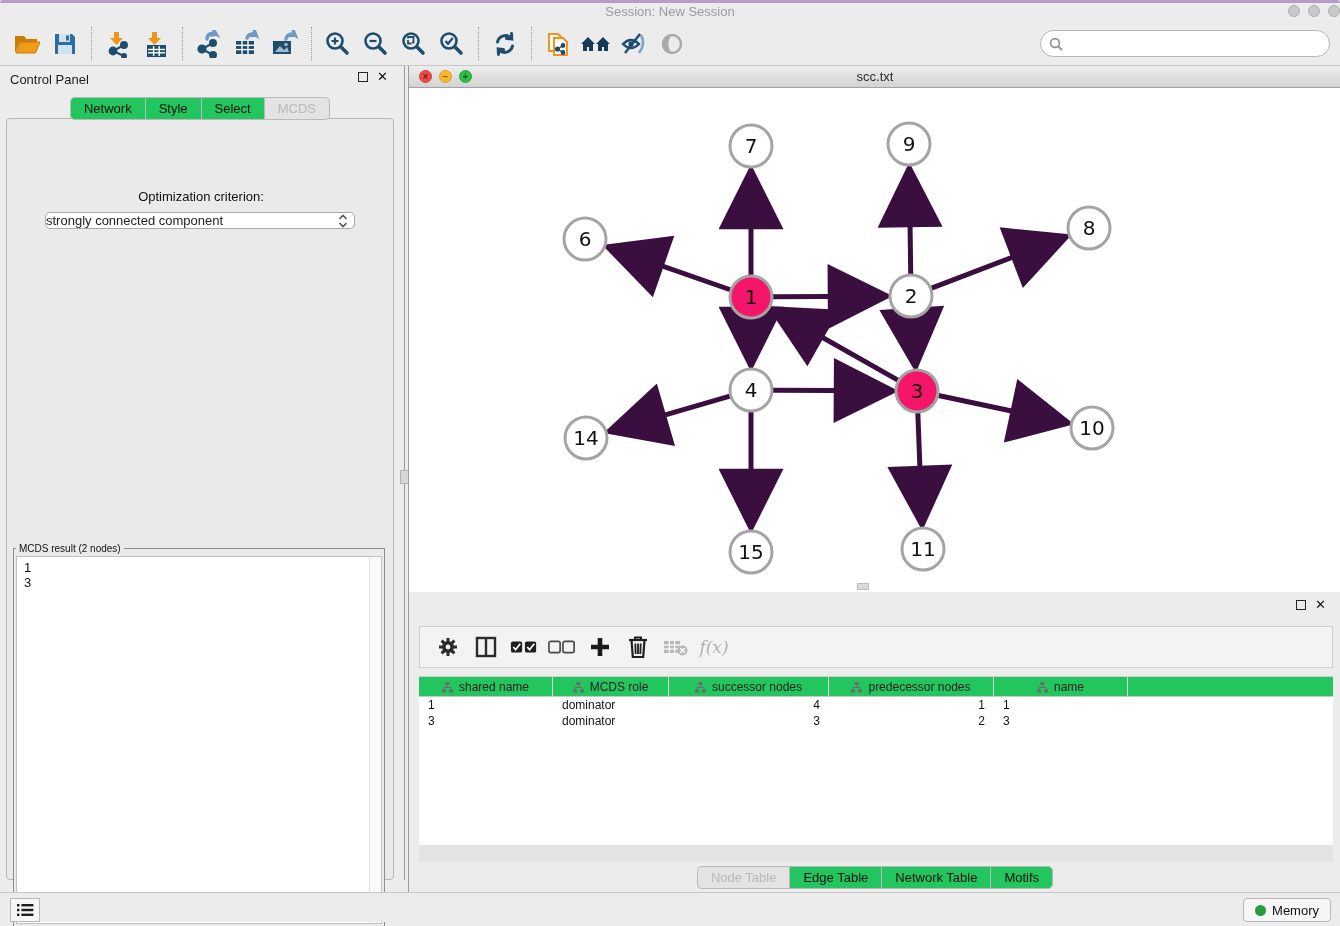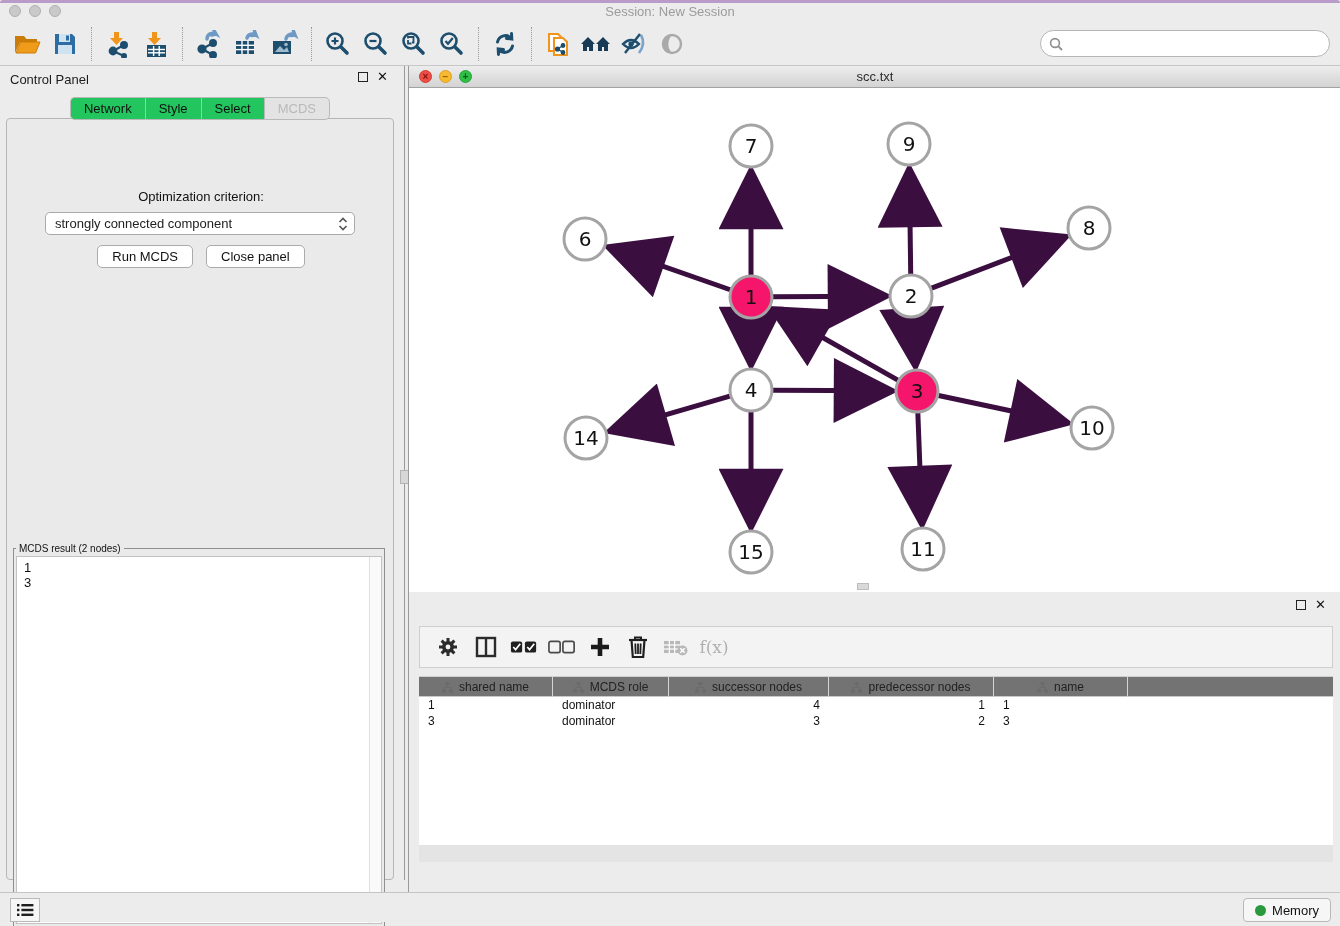--- a/index.html
+++ b/index.html
@@ -6,21 +6,21 @@
   html,body { width:1340px; height:926px; overflow:hidden; }
   body {
     font-family: "Liberation Sans", "DejaVu Sans", sans-serif;
     background:#ececec; color:#222; position:relative;
   }
   .frame-top { position:absolute; top:0; left:0; right:0; height:3px;
     background:#b89bc9; border-radius:7px 7px 0 0; z-index:50; }
 
   
   .titlebar { position:absolute; top:0; left:0; width:1340px; height:22px;
-    background:#ececec; display:flex; align-items:center; }
+    background:#ececec; display:flex; align-items:center;justify-content:flex-end; }
   .tl-dots { display:flex; gap:8px; margin-left:9px; }
   .tl-dot { width:12px; height:12px; border-radius:50%;
     background:#c9c9c9; border:1px solid #b0b0b0; }
   .titlebar .title { position:absolute; left:0; right:0; text-align:center;
     font-size:13px; color:#9b9b9b; }
 
   
   .toolbar { position:absolute; top:22px; left:0; width:1340px; height:44px;
     background:#ececec; border-bottom:1px solid #c6c6c6;
     display:flex; align-items:center; padding-left:8px; }
@@ -46,23 +46,23 @@
   .tab-btn { font-size:13px; padding:3px 13px; background:#22c55e;
     border:1px solid #b9b9b9; border-right:none; color:#111; cursor:default; }
   .tab-btn:first-child { border-radius:5px 0 0 5px; }
   .tab-btn:last-child { border-radius:0 5px 5px 0; border-right:1px solid #b9b9b9; }
   .tab-btn.active { background:#e3e3e3; color:#b9b9b9; }
 
   .cp-body { position:absolute; top:52px; left:6px; width:388px; height:762px;
     background:#eaeaea; border:1px solid #b5b5b5; border-radius:4px; }
   .opt-label { position:absolute; top:70px; left:0; width:388px; text-align:center;
     font-size:13px; color:#111; }
-  .dropdown { position:absolute; top:93px; left:38px; width:310px; height:23px;
+  .dropdown { position:absolute; top:93px; left:38px; width:310px; height:17px;
     background:#fff; border:1px solid #a9a9a9; border-radius:5px;
-    display:flex; align-items:center; font-size:13px; padding-left:9px; }
+    display:flex; align-items:center; font-size:13px; }
   .dd-stepper { margin-left:auto; margin-right:6px; display:flex; flex-direction:column;
     align-items:center; line-height:5px; }
   .cp-buttons { position:absolute; top:126px; left:0; width:388px;
     display:flex; justify-content:center; gap:13px; }
   .push-btn { font-size:13px; background:#fff; border:1px solid #ababab;
     border-radius:5px; padding:3px 14px; color:#111; }
 
   .result-box { position:absolute; top:424px; left:6px; width:372px; height:384px;
     border:1px solid #8f8f8f; background:#eaeaea; }
   .result-box legend { font-size:10px; padding:0 3px; margin-left:2px; color:#111; }
@@ -97,25 +97,25 @@
 
   
   .table-panel { position:absolute; top:592px; left:408px; width:932px; height:300px;
     background:#ececec; border-left:1px solid #9a9a9a; }
   .tp-header { position:absolute; top:8px; left:10px; font-size:11px; color:#1c1c1c;margin-top:28px; }
   .table-panel .panel-ctl { right:14px; top:8px; }
   .tp-toolbar { position:absolute; top:34px; left:10px; width:914px; height:42px;
     background:#f3f3f3; border:1px solid #cecece;
     display:flex; align-items:center; padding-left:14px; gap:10px; }
   .tp-tbtn { width:28px; height:28px; display:flex; align-items:center; justify-content:center; }
-  .fx-label { font-family:"DejaVu Serif", serif; font-size:17px; color:#b0b0b0; }
+  .fx-label { font-family:"DejaVu Serif", serif; font-style:italic; font-size:17px; color:#b0b0b0; }
 
   .data-table { position:absolute; top:84px; left:10px; width:914px; height:169px;
     background:#fff; border-top:1px solid #cfcfcf; }
-  .dt-head { display:flex; height:20px; background:#737373; border-bottom:1px solid #c9c9c9; }
+  .dt-head { display:flex; height:20px; background:#22c55e; border-bottom:1px solid #c9c9c9; }
   .dt-th { display:flex; align-items:center; justify-content:center; gap:6px;
     font-size:12px; color:#222; border-right:1px solid #d4d4d4; height:20px; }
   .dt-row { display:flex; height:16px; }
   .dt-td { font-size:12px; color:#111; padding:1px 9px 0 9px; height:16px; overflow:hidden; }
   .tp-footer { position:absolute; top:253px; left:10px; width:914px; height:17px; background:#e4e4e4; }
   .tp-tabs { position:absolute; top:274px; left:0; width:932px; display:flex; justify-content:center; }
 
   
   .statusbar { position:absolute; top:892px; left:0; width:1340px; height:30px;
     background:#ececec; border-top:1px solid #c4c4c4;padding-left:8px; }
@@ -312,24 +312,20 @@
   <div class="cp-body">
     <div class="opt-label">Optimization criterion:</div>
     <div class="dropdown">
       <span>strongly connected component</span>
       <span class="dd-stepper">
         <svg width="10" height="14" viewBox="0 0 10 14">
           <path d="M1.5 5 L5 1.5 L8.5 5" fill="none" stroke="#555" stroke-width="1.6"></path>
           <path d="M1.5 9 L5 12.5 L8.5 9" fill="none" stroke="#555" stroke-width="1.6"></path>
         </svg>
       </span>
-    </div>
-    <div class="cp-buttons">
-      <button class="push-btn">Run MCDS</button>
-      <button class="push-btn">Close panel</button>
     </div>
     <fieldset class="result-box">
       <legend>MCDS result (2 nodes)</legend>
       <div class="result-inner">
         <div class="result-text" id="result-text">1
 3</div>
         <div class="result-scroll"></div>
       </div>
     </fieldset>
   </div>
@@ -570,20 +566,26 @@
         <div class="dt-row">
           <div class="dt-td" style="width: 134px; text-align: left;">3</div>
           <div class="dt-td" style="width: 116px; text-align: left;">dominator</div>
           <div class="dt-td" style="width: 160px; text-align: right;">3</div>
           <div class="dt-td" style="width: 165px; text-align: right;">2</div>
           <div class="dt-td" style="width: 134px; text-align: left;">3</div>
         </div>
       </div>
   </div>
   <div class="tp-footer"></div>
+  <div class="tp-tabs" id="tp-tabs">
+      <button class="tab-btn active">Node Table</button>
+      <button class="tab-btn">Edge Table</button>
+      <button class="tab-btn">Network Table</button>
+      <button class="tab-btn">Motifs</button>
+    </div>
 </div>
 
 <div class="statusbar">
   <div class="menu-btn">
     <svg width="18" height="16" viewBox="0 0 18 16">
       <g fill="#1f1f1f">
         <rect x="1" y="2" width="2.4" height="2.4"></rect>
           <rect x="5.4" y="2" width="12" height="2.4"></rect>
         <rect x="1" y="6.8" width="2.4" height="2.4"></rect>
           <rect x="5.4" y="6.8" width="12" height="2.4"></rect>

